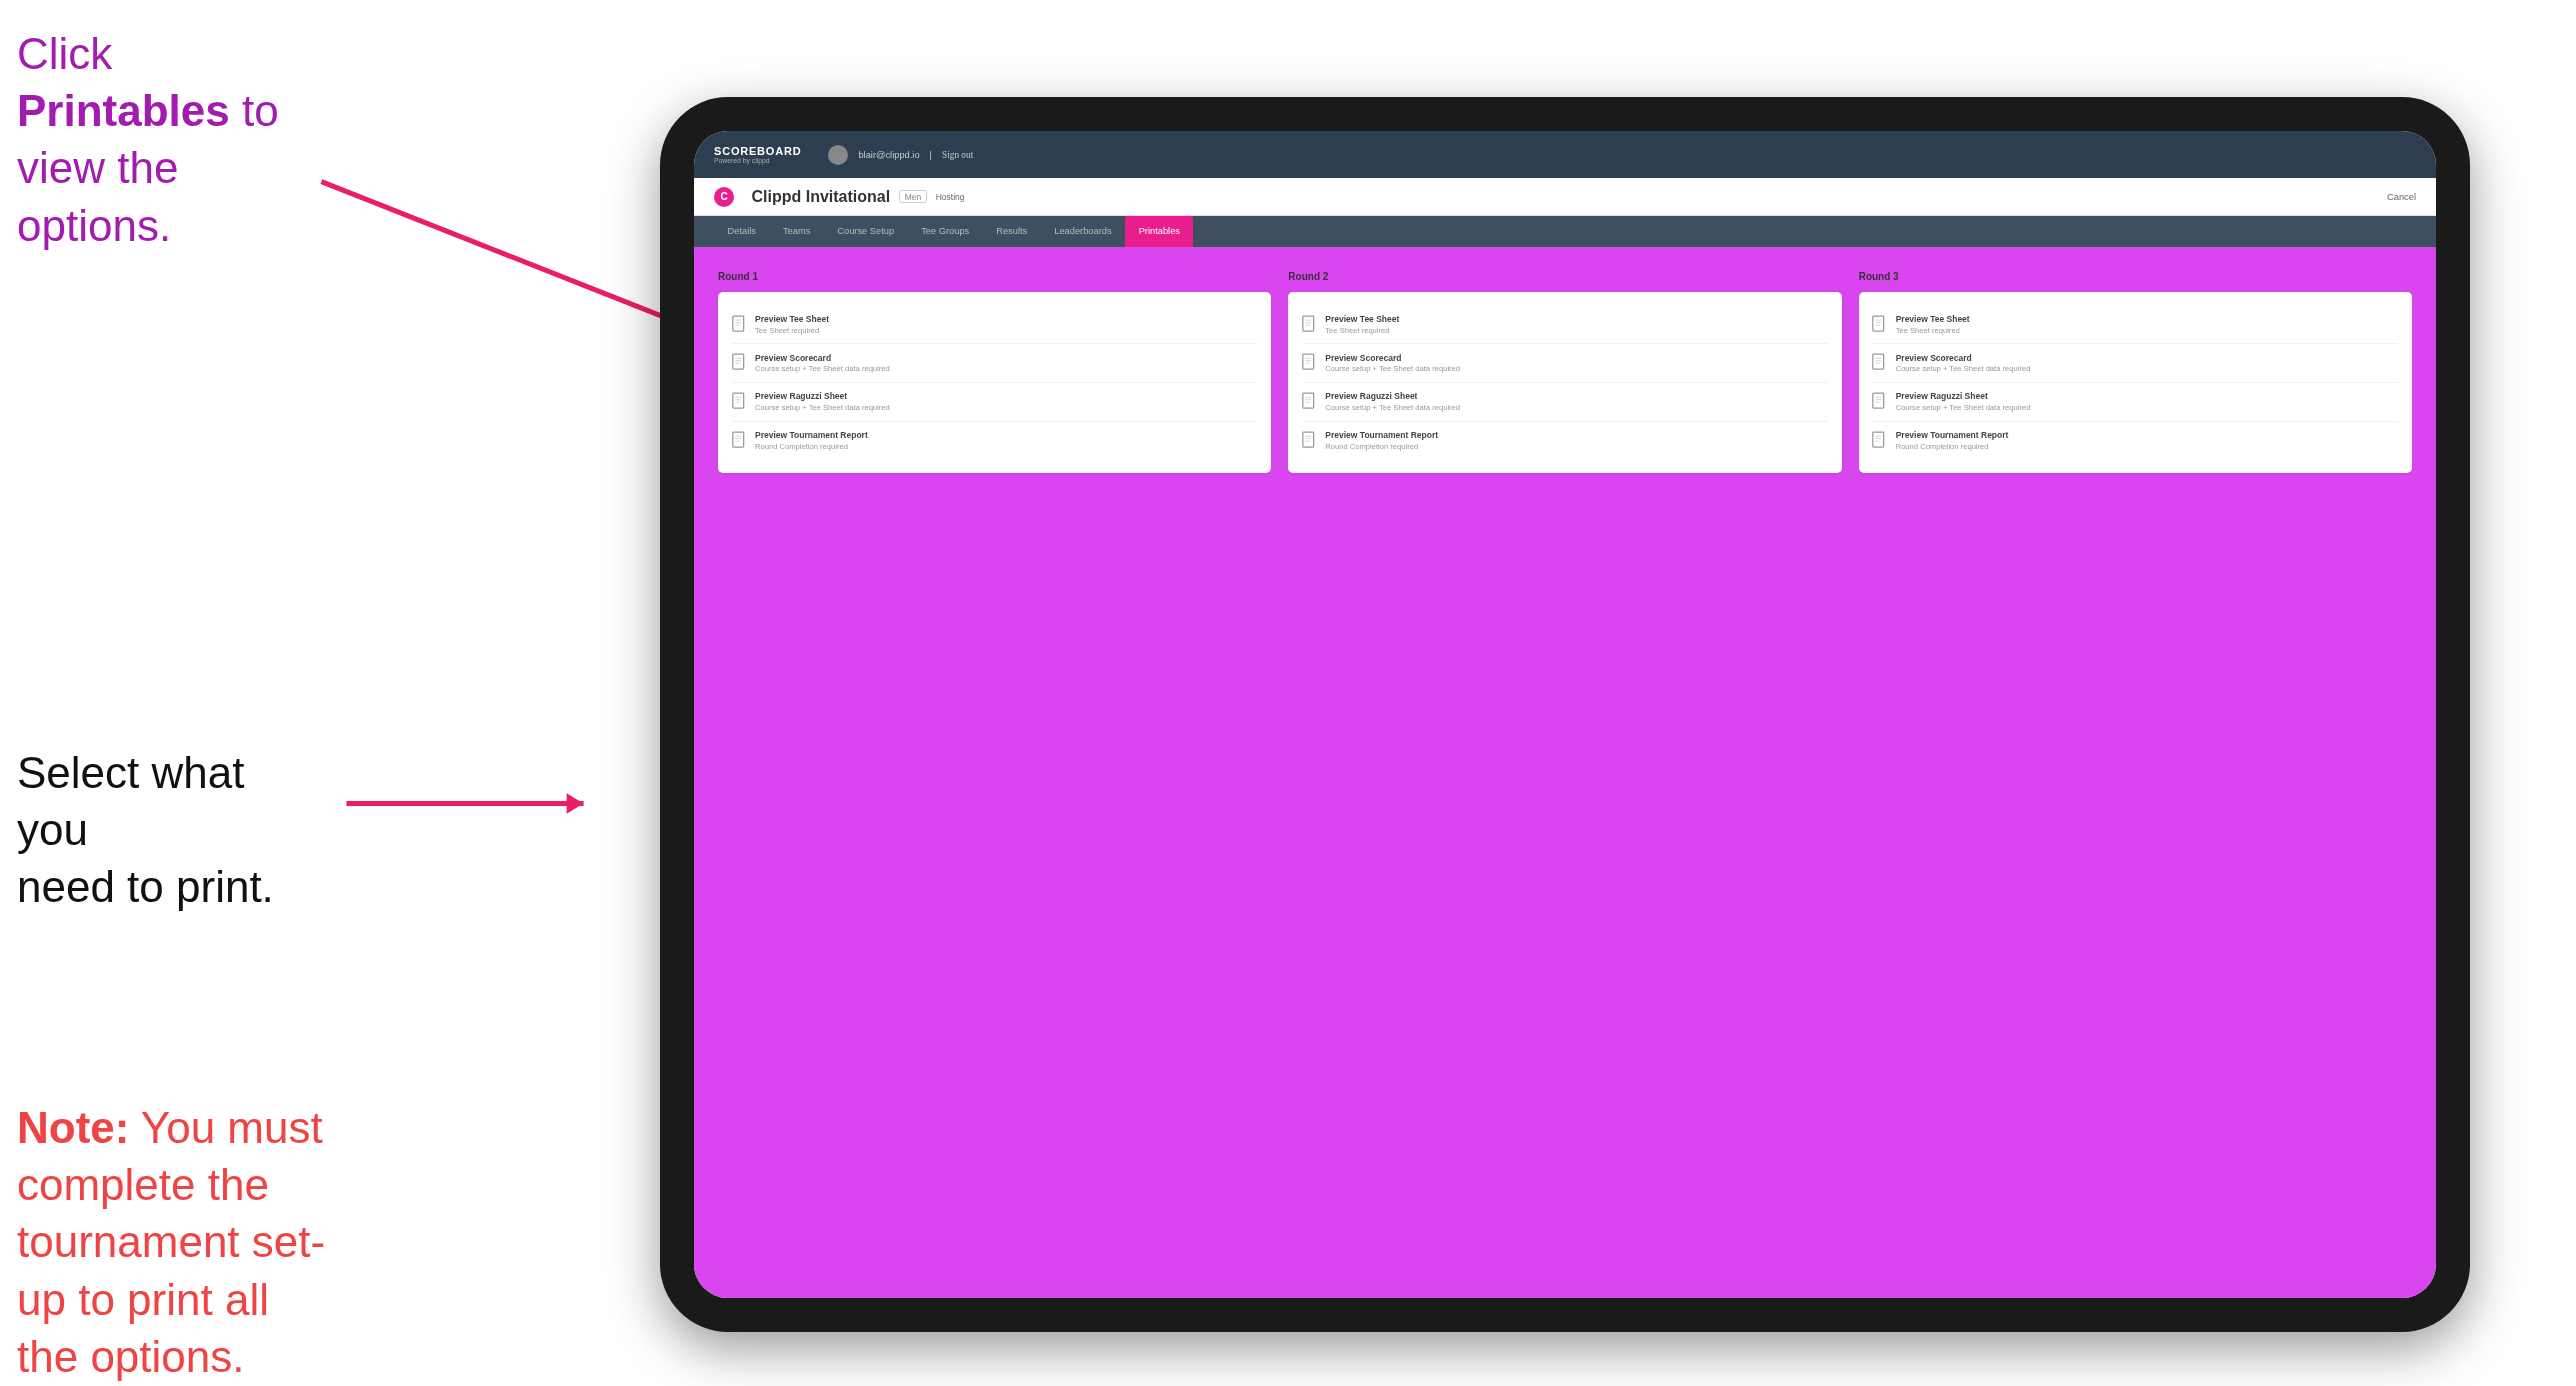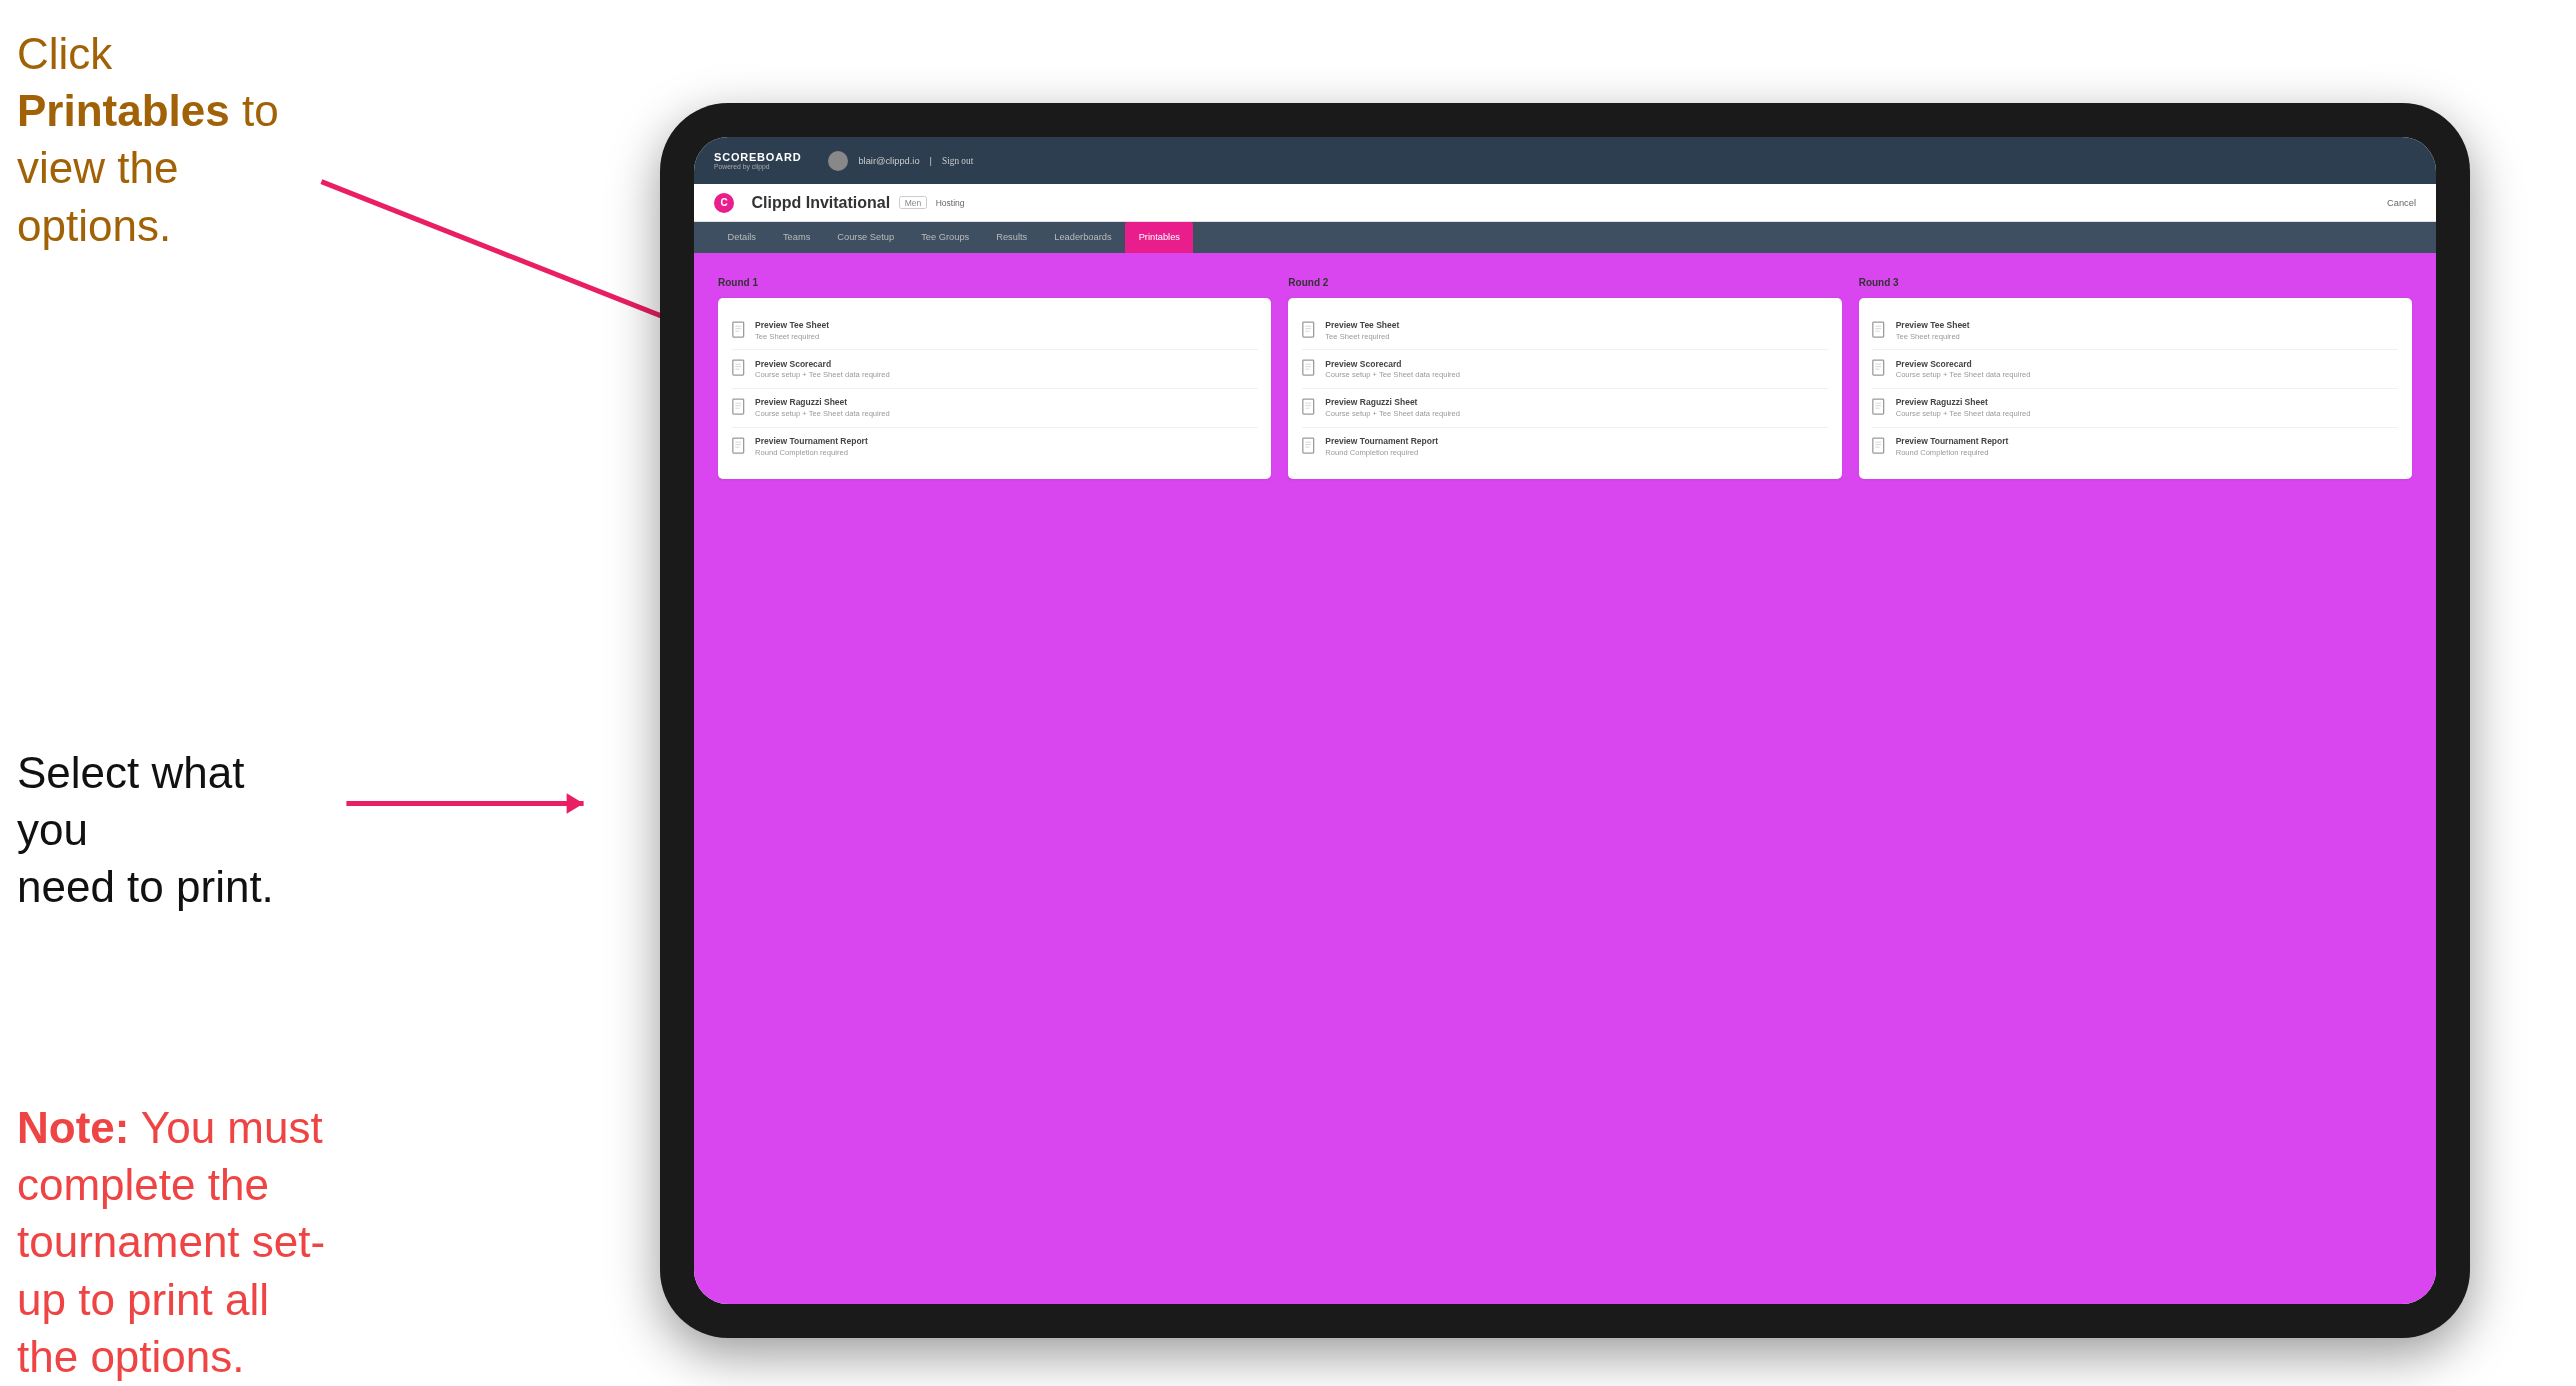--- a/index.html
+++ b/index.html
@@ -12,21 +12,21 @@
       overflow: hidden;
     }
 
     
     .instruction-top {
       position: absolute;
       top: 25px;
       left: 17px;
       font-size: 44px;
       line-height: 1.3;
-      color: #a16207;
+      color: #a21caf;
       max-width: 271px;
     }
     .instruction-top strong { font-weight: 800; }
 
     .instruction-middle {
       position: absolute;
       top: 744px;
       left: 17px;
       font-size: 44px;
       line-height: 1.3;
@@ -41,21 +41,21 @@
       font-size: 44px;
       line-height: 1.3;
       color: #ef4444;
       max-width: 321px;
     }
     .instruction-bottom strong { font-weight: 800; }
 
     
     .tablet {
       position: absolute;
-      top: 103px;
+      top: 97px;
       left: 660px;
       width: 1810px;
       height: 1235px;
       background: #1a1a1a;
       border-radius: 68px;
       padding: 34px;
       box-shadow: 0 17px 51px rgba(0,0,0,0.4);
     }
 
     .tablet-screen {

